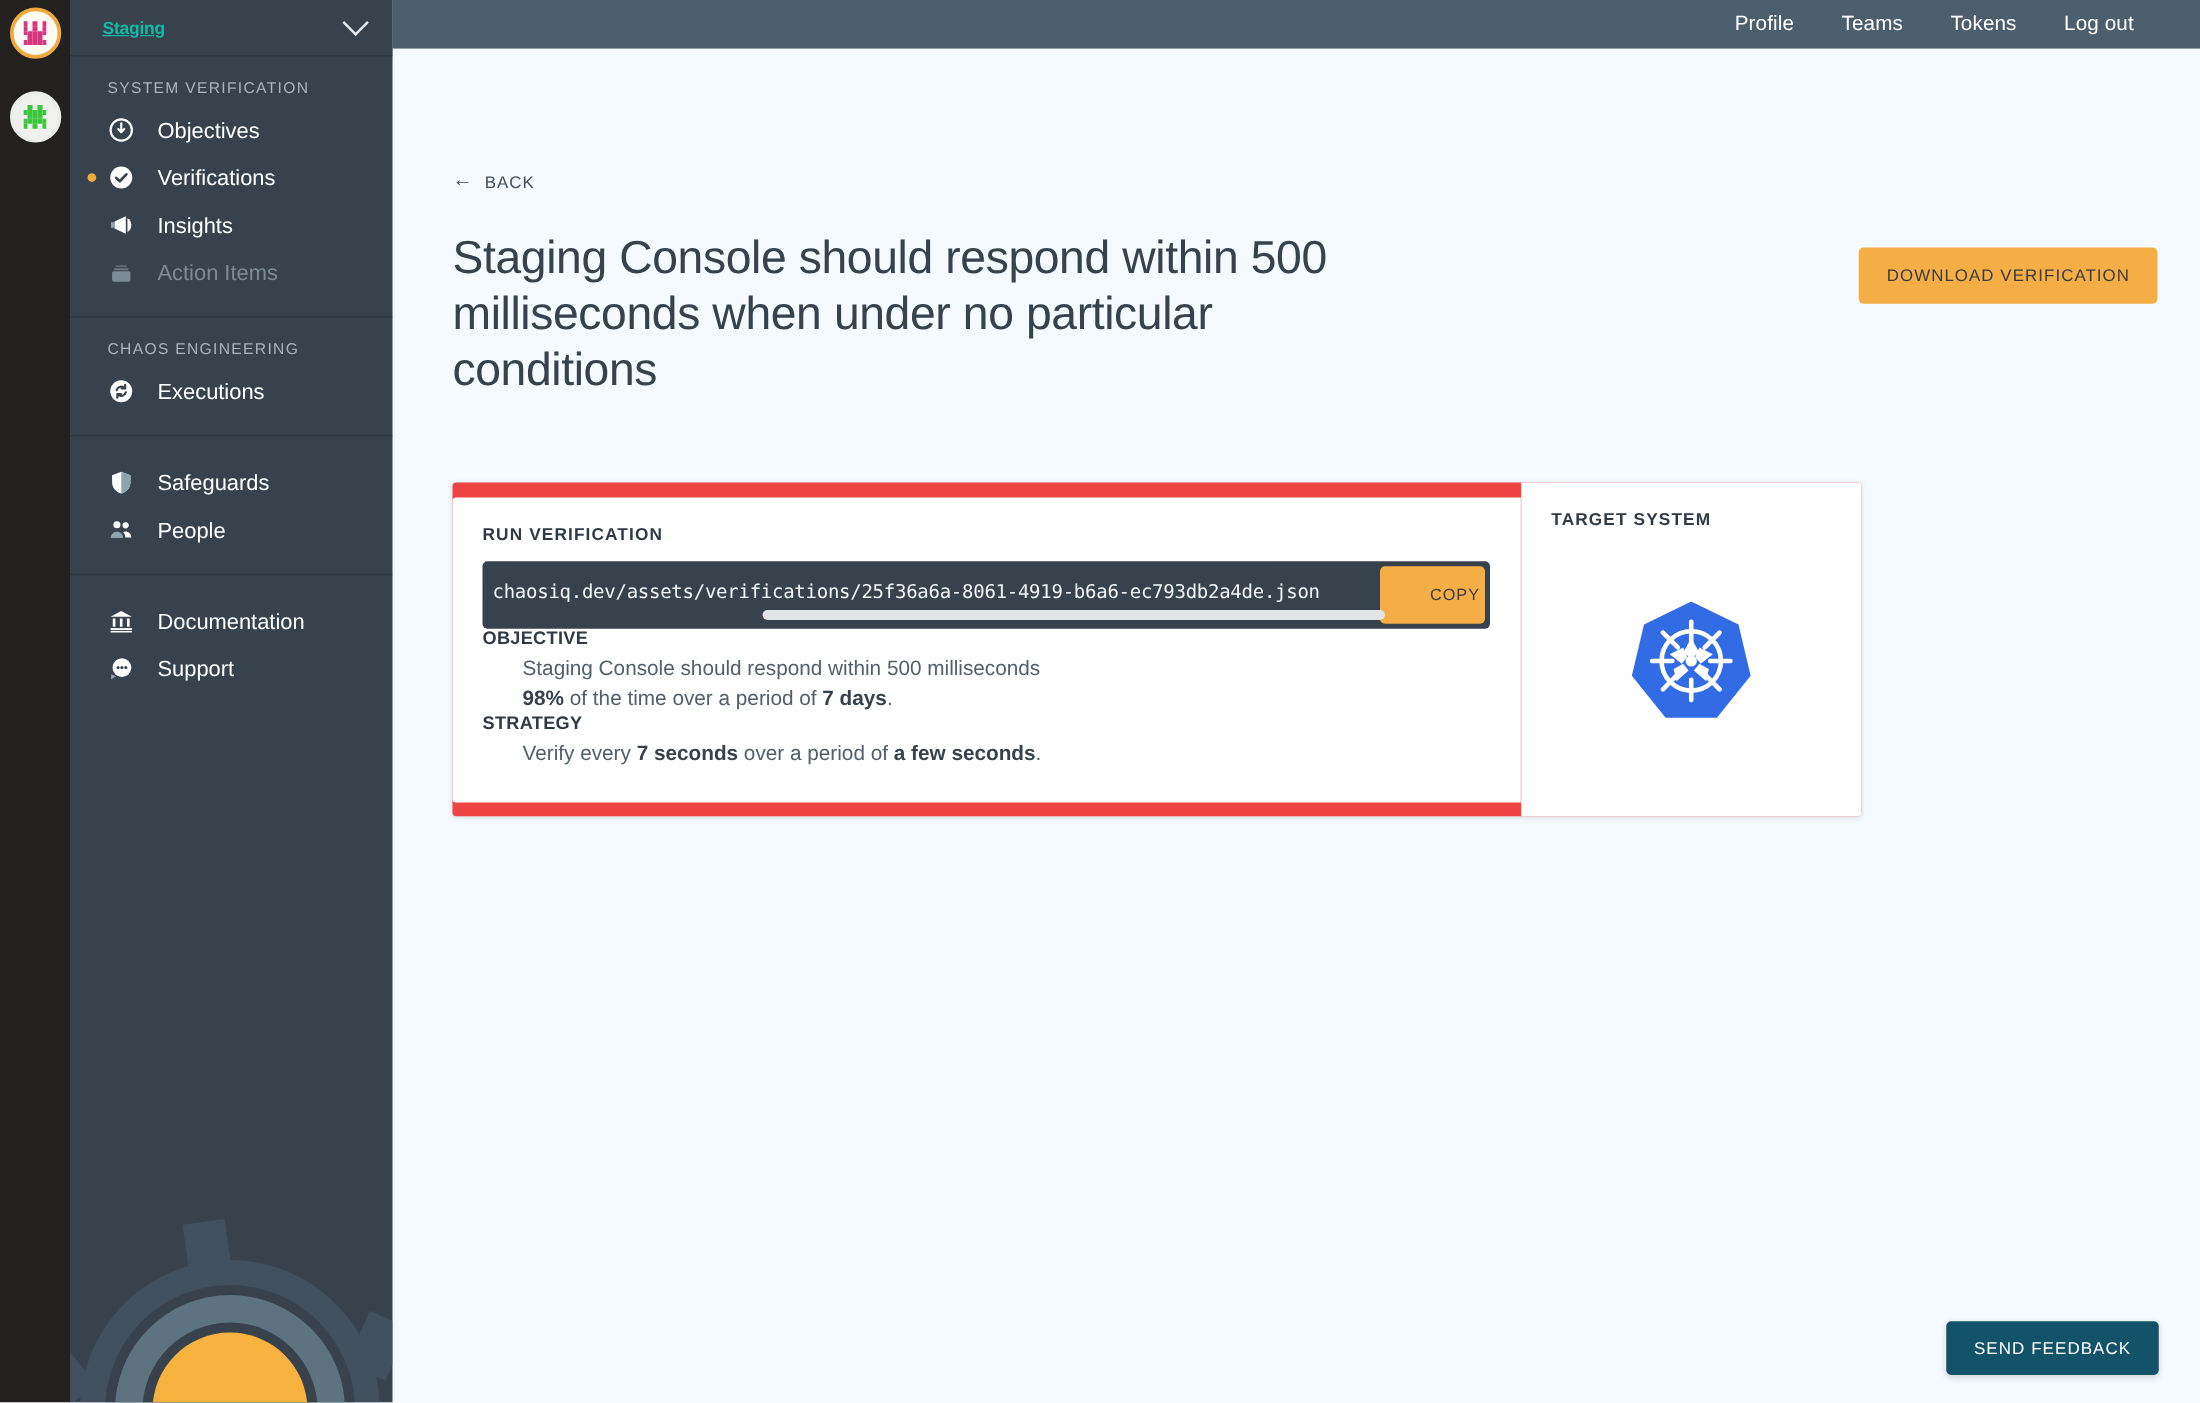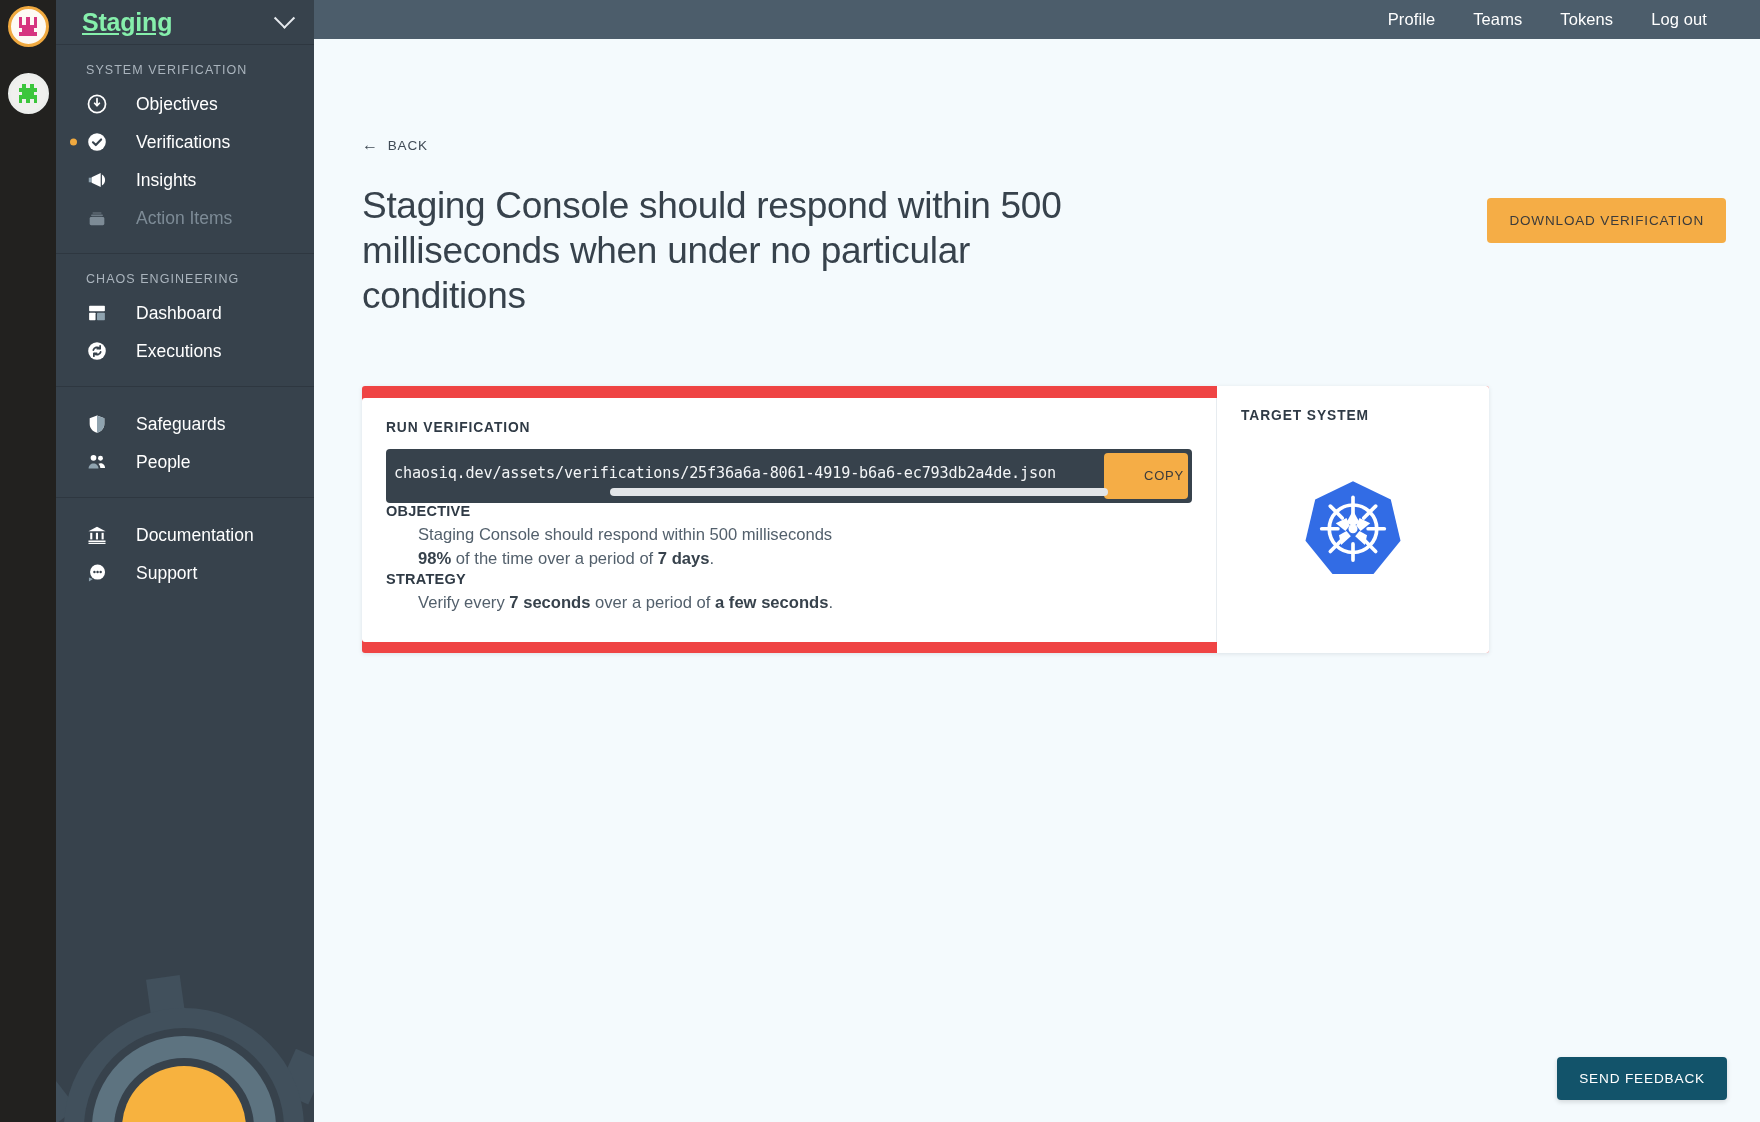--- a/index.html
+++ b/index.html
@@ -46,36 +46,36 @@
   }
   .sidebar-header {
     height: 45px;
     display: flex; align-items: center;
     padding: 0 22px 0 26px;
     justify-content: space-between;
     border-bottom: 1px solid #2e3740;
     background: #37424c;
   }
   .sidebar-title {
-    color: #86efac; font-size: 25px; font-weight: bold; letter-spacing: -0.2px; text-decoration: underline;
+    color: #14b8a6; font-size: 14px; font-weight: bold; letter-spacing: -0.2px; text-decoration: underline;
   }
   .chev {
     width: 15px; height: 15px;
     border-right: 2.4px solid #e6eaee;
     border-bottom: 2.4px solid #e6eaee;
     transform: rotate(45deg) translate(-3px,-3px);
   }
   .nav-group { padding: 18px 0 16px 0; border-bottom: 1px solid #2e3740; position: relative; z-index: 2; }
   .nav-group:last-of-type { border-bottom: none; }
   .group-label {
     color: #aab4bd; font-size: 12.5px; letter-spacing: 1.05px;
     padding: 0 0 8px 30px; font-weight: normal;
   }
   .nav-item {
-    display: flex; align-items: center; gap: 28px;
+    display: flex; align-items: center; gap: 18px;
     padding: 8px 0 8px 30px;
     color: #ffffff; font-size: 17.5px;
     position: relative;
     cursor: pointer;
   }
   .nav-item.disabled { color: #7d8b96; cursor: default; }
   .nav-item .dot {
     position: absolute; left: 14px; top: 50%; transform: translateY(-50%);
     width: 7px; height: 7px; border-radius: 50%; background: #f0a93f;
   }
@@ -333,30 +333,20 @@
                 <rect x="4" y="11" width="16" height="9" rx="1.6" fill="#7d8b96"></rect>
                 <rect x="5.5" y="8.2" width="13" height="1.8" rx="0.9" fill="#7d8b96" opacity="0.75"></rect>
                 <rect x="7" y="5.6" width="10" height="1.7" rx="0.85" fill="#7d8b96" opacity="0.55"></rect>
               </svg>
             </span>
             <span>Action Items</span>
           </div>
         </div>
         <div class="nav-group">
           <div class="group-label">CHAOS ENGINEERING</div>
-          <div class="nav-item">
-            <span style="display: flex;">
-              <svg class="nav-icon" viewBox="0 0 24 24">
-                <rect x="3.4" y="4" width="17.2" height="6.2" rx="0.8" fill="#ffffff"></rect>
-                <rect x="3.4" y="11.6" width="7" height="8.4" rx="0.8" fill="#ffffff"></rect>
-                <rect x="12" y="11.6" width="8.6" height="8.4" rx="0.8" fill="#8fa3af"></rect>
-              </svg>
-            </span>
-            <span>Dashboard</span>
-          </div>
           <div class="nav-item">
             <span style="display: flex;">
               <svg class="nav-icon" viewBox="0 0 24 24">
                 <circle cx="12" cy="12" r="9.6" fill="#ffffff"></circle>
                 <path d="M8 11a4.2 4.2 0 0 1 7-1.8M16 13a4.2 4.2 0 0 1-7 1.8" fill="none" stroke="#37424c" stroke-width="1.9" stroke-linecap="round"></path>
                 <path d="M15.4 6.4v3.1h-3.1M8.6 17.6v-3.1h3.1" fill="none" stroke="#37424c" stroke-width="1.9" stroke-linecap="round" stroke-linejoin="round"></path>
               </svg>
             </span>
             <span>Executions</span>
           </div>

